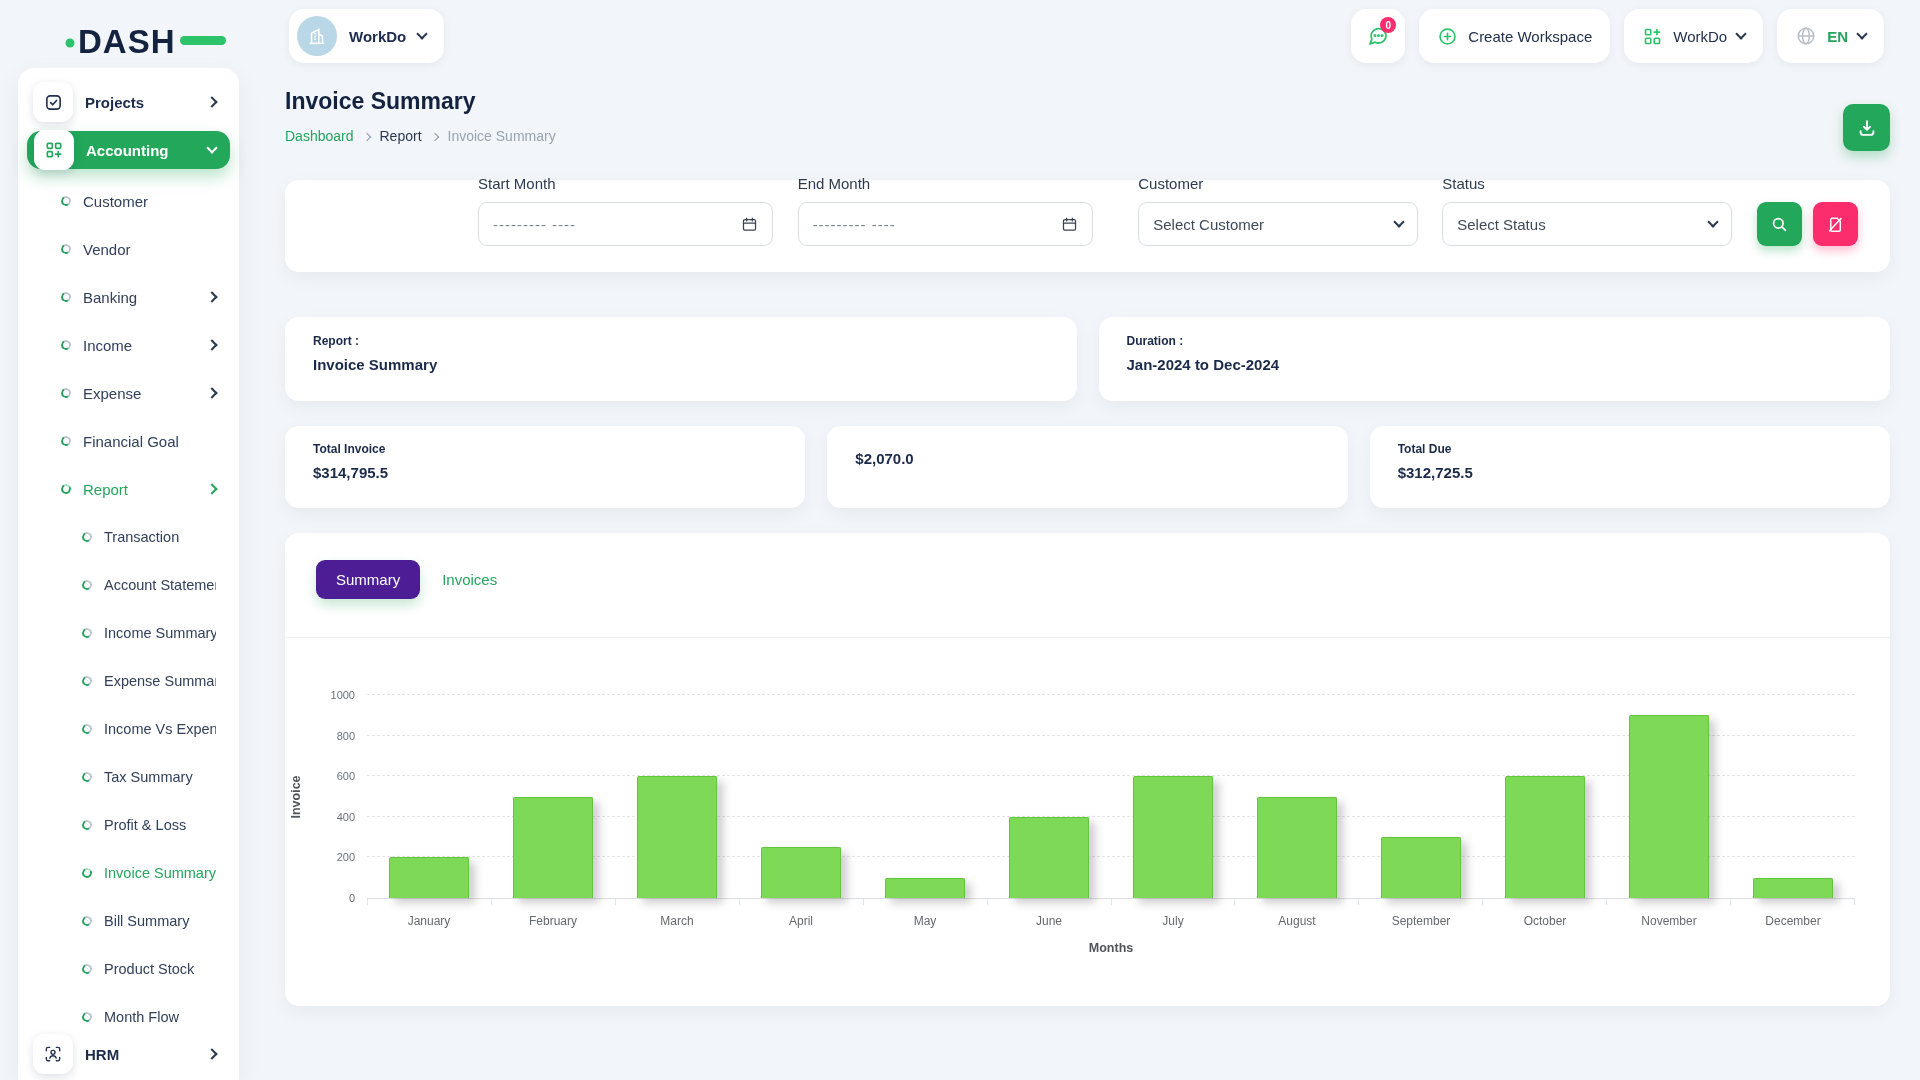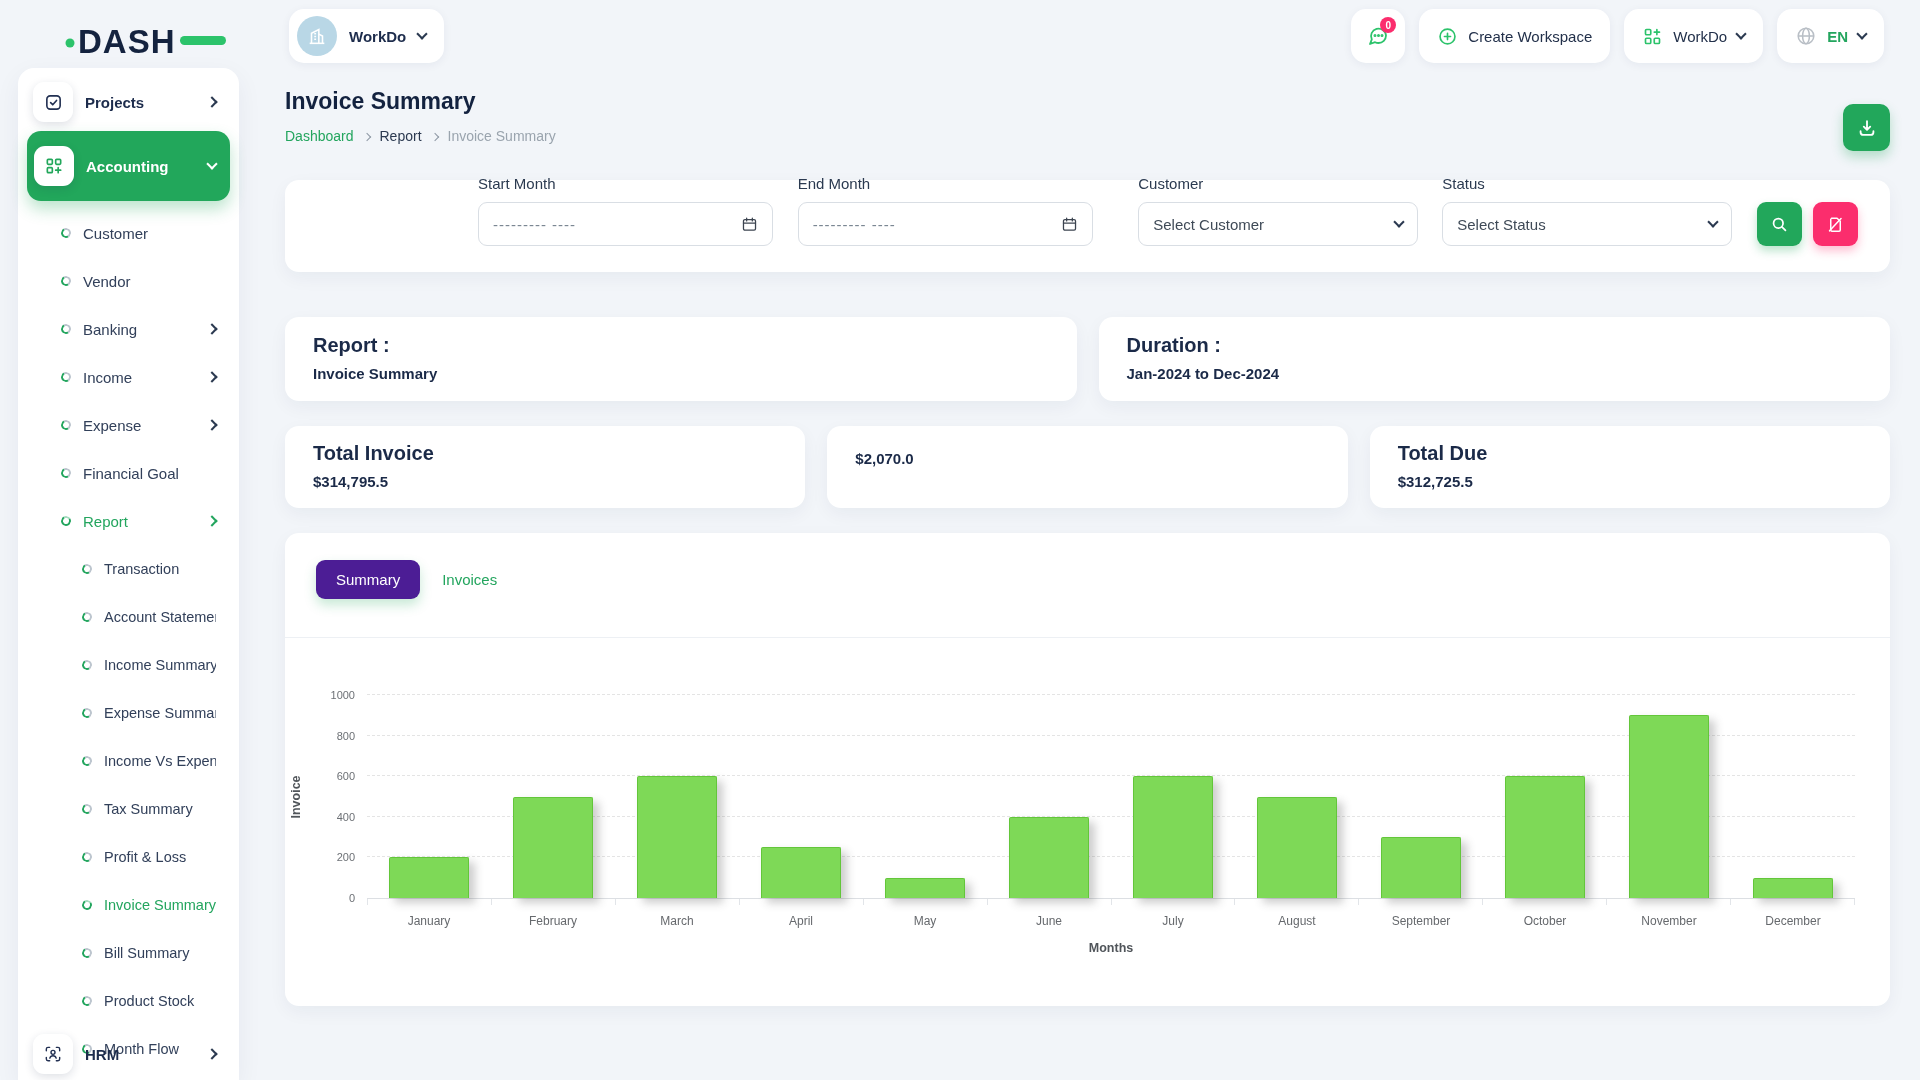--- a/index.html
+++ b/index.html
@@ -38,21 +38,21 @@
   .sidebar{position:absolute;left:18px;top:68px;bottom:0;width:221px;background:#fff;
            border-radius:16px 16px 0 0;box-shadow:0 8px 26px rgba(25,39,80,.06);
            padding:10px 9px 0 9px;}
   .side-row{display:flex;align-items:center;gap:12px;height:48px;padding:0 12px;
             cursor:pointer;font-size:15px;color:#32405a;}
   .side-label{flex:1;white-space:nowrap;overflow:hidden;}
   .icon-box{width:40px;height:40px;border-radius:11px;background:#fff;flex:none;
             box-shadow:0 3px 10px rgba(25,39,80,.14);
             display:flex;align-items:center;justify-content:center;}
   .side-row.top{font-weight:bold;color:#1d2c4c;padding:0 14px 0 6px;}
-  .acc-active{background:#22a75b;border-radius:14px;height:70px;margin:5px 0 8px 0;
+  .acc-active{background:#22a75b;border-radius:14px;height:38px;margin:5px 0 8px 0;
               padding:0 14px 0 7px;box-shadow:0 8px 16px rgba(34,167,91,.3);}
   .acc-active .side-label{color:#fff;font-weight:bold;}
   .lvl1{padding-left:34px;padding-right:14px;}
   .lvl2{padding-left:55px;padding-right:14px;font-size:14.5px;}
   .side-row.act{color:#23a55e;}
   .ring{width:10px;height:10px;border-radius:50%;flex:none;border:2px solid #bcc5ce;
         border-left-color:#23a55e;border-bottom-color:#23a55e;transform:rotate(14deg);}
   .ring.act{border-color:#23a55e;border-top-color:#a6dcc0;}
   .side-bottom{position:absolute;bottom:2px;left:9px;right:9px;}
 
@@ -82,21 +82,21 @@
   .w3{width:288px;margin-left:45px;} .w4{width:298px;margin-left:24px;}
   .fbtns{display:flex;gap:11px;margin-left:25px;}
   .sq-btn{width:45px;height:44px;border-radius:9px;display:flex;align-items:center;
           justify-content:center;cursor:pointer;}
   .sq-btn.green{background:#22a75b;box-shadow:0 5px 10px rgba(34,167,91,.3);}
   .sq-btn.pink{background:#fb2d6d;box-shadow:0 5px 10px rgba(251,45,109,.3);}
 
   
   .info-row{display:flex;gap:22px;margin-top:45px;}
   .info-card{flex:1;height:84px;border-radius:14px;padding:17px 28px;}
-  .ic-label{font-size:20px;font-weight:bold;color:#1b2a48;}
+  .ic-label{font-size:12px;font-weight:bold;color:#1b2a48;}
   .ic-value{font-size:15px;font-weight:bold;color:#1b2a48;margin-top:8px;}
   .totals-row{display:flex;gap:22px;margin-top:25px;border-radius:13px;}
   .total-card{flex:1;height:82px;border-radius:14px;padding:16px 28px;}
 
   
   .chart-card{margin-top:25px;height:473px;border-radius:14px;padding-top:27px;}
   .tabs{display:flex;align-items:center;gap:10px;padding:0 31px;}
   .tab-active{background:#4c1d95;color:#fff;font-size:15px;border-radius:9px;
               padding:11px 20px;cursor:pointer;box-shadow:0 6px 12px rgba(34,167,91,.25);}
   .tab{color:#23a55e;font-size:15px;padding:11px 12px;cursor:pointer;}

